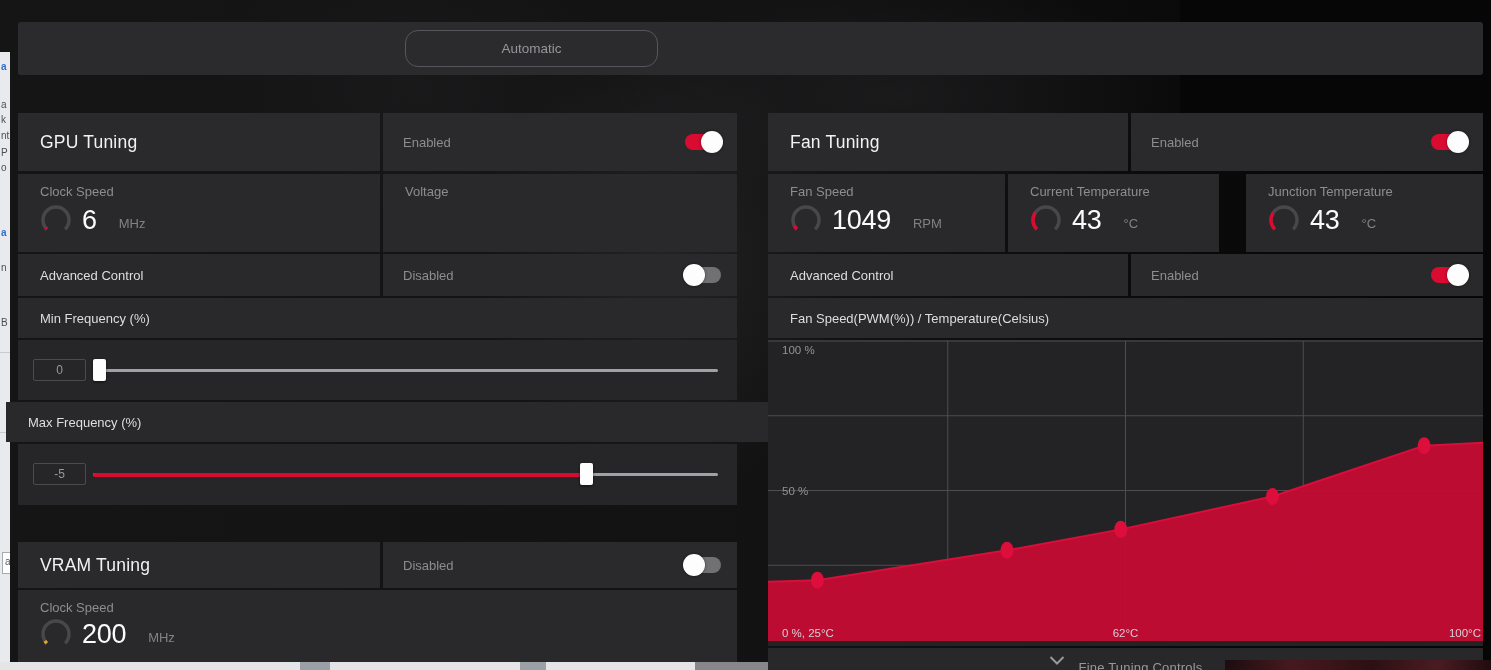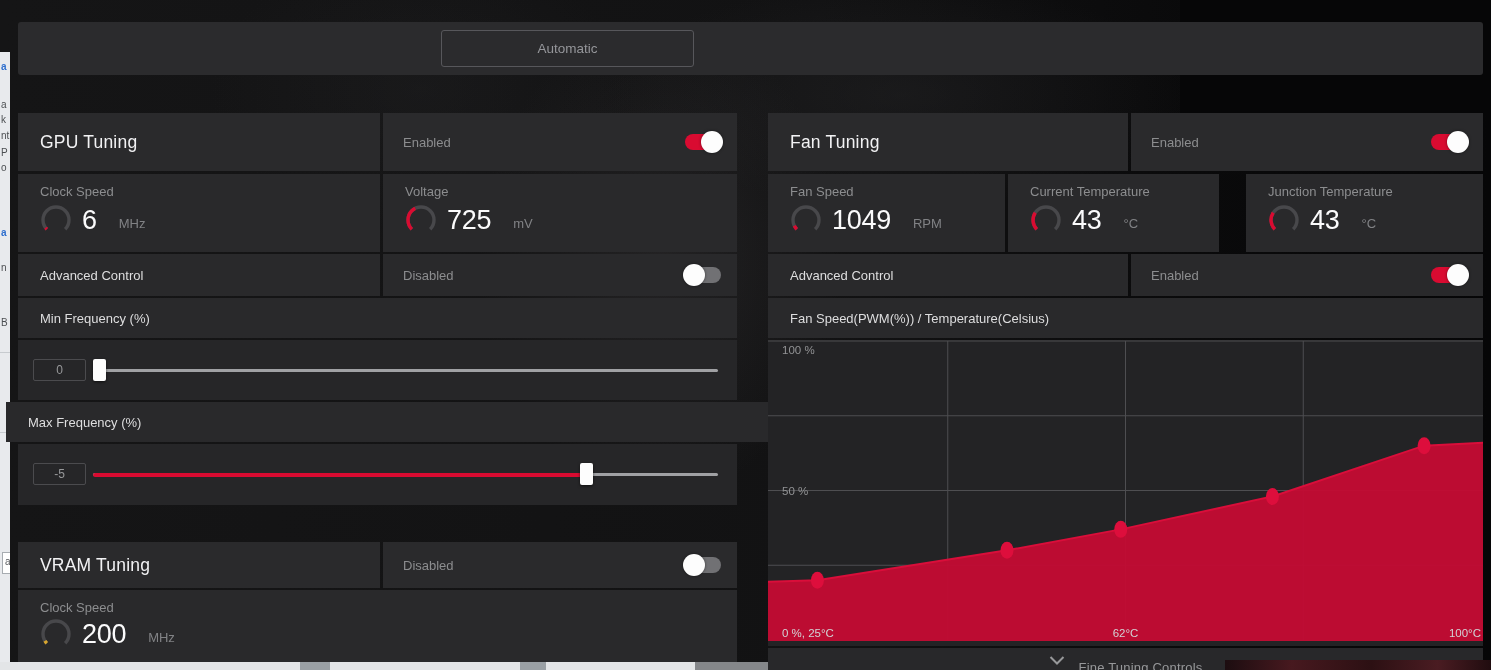--- a/index.html
+++ b/index.html
@@ -26,21 +26,21 @@
   .edge-strip .minibox{position:absolute;left:2px;top:500px;width:12px;height:20px;border:1px solid #a7acb1;font-size:10px;color:#55585b;padding-left:2px;line-height:18px;background:#fff;}
   .bottom-strip{position:absolute;z-index:2;}
   
   .cell{position:absolute;background:#29292b;z-index:3;box-sizing:border-box;}
   .cell.header{background:#2a2a2c;}
   .cell.darker{background:#262628;}
   .topbar{position:absolute;left:18px;top:22px;width:1465px;height:53px;background:#2b2b2d;border-radius:3px;z-index:3;}
   .topbar .left{position:absolute;left:0;top:0;width:372px;height:53px;border-right:3px solid #19191a;}
   .tb-title{position:absolute;left:22px;top:9px;font-size:15px;color:#ededf0;letter-spacing:.2px;}
   .tb-sub{position:absolute;left:22px;top:31px;font-size:12px;color:#8c8d90;}
-  .btn{position:absolute;top:8px;height:37px;border-radius:3px;font-size:13.5px;display:flex;align-items:center;justify-content:center;cursor:pointer;box-sizing:border-box;margin-left:36px;}
+  .btn{position:absolute;top:8px;height:37px;border-radius:13px;font-size:13.5px;display:flex;align-items:center;justify-content:center;cursor:pointer;box-sizing:border-box;}
   .btn.ghost{left:387px;width:253px;border:1px solid #57575b;color:#95969a;background:transparent;}
   .btn.primary{left:660px;width:247px;background:#d90b31;color:#ffffff;font-weight:500;}
   .btn.primary .check{position:absolute;right:24px;font-size:15px;font-weight:bold;color:#fff;}
   .section-title{position:absolute;left:22px;top:50%;transform:translateY(-50%);font-size:17.5px;color:#f2f2f4;letter-spacing:.2px;}
   .status{position:absolute;left:20px;top:50%;transform:translateY(-50%);font-size:13px;color:#8c8d8f;}
   
   .toggle{position:absolute;right:16px;top:50%;transform:translateY(-50%);width:36px;height:16px;border-radius:8px;display:inline-block;cursor:pointer;}
   .toggle .knob{position:absolute;top:-3px;width:22px;height:22px;border-radius:50%;background:#fdfdfd;box-shadow:0 0 3px rgba(0,0,0,.5);}
   .toggle.on{background:#d90b31;} .toggle.on .knob{right:-2px;}
   .toggle.off{background:#717174;} .toggle.off .knob{left:-2px;}
@@ -114,28 +114,20 @@
     <span class="gauge"><svg width="36" height="36" viewBox="0 0 36 36">
           <path d="M 8.81 27.19 A 13 13 0 1 1 27.19 27.19" fill="none" stroke="#48484b" stroke-width="3.4"></path>
           <path d="M 8.81 27.19 A 13 13 0 1 1 27.19 27.19" fill="none" stroke="#d90b31" stroke-width="3.4" stroke-dasharray="1.84 999"></path>
         </svg></span>
     <span class="metric-value">6</span>
     <span class="metric-unit">MHz</span>
   </div>
 </div>
 <div class="cell" style="left:383px;top:174px;width:354px;height:78px">
   <div class="metric-label">Voltage</div>
-  <div class="metric-row">
-    <span class="gauge"><svg width="36" height="36" viewBox="0 0 36 36">
-          <path d="M 8.81 27.19 A 13 13 0 1 1 27.19 27.19" fill="none" stroke="#48484b" stroke-width="3.4"></path>
-          <path d="M 8.81 27.19 A 13 13 0 1 1 27.19 27.19" fill="none" stroke="#d90b31" stroke-width="3.4" stroke-dasharray="24.50 999"></path>
-        </svg></span>
-    <span class="metric-value">725</span>
-    <span class="metric-unit">mV</span>
-  </div>
 </div>
 
 <div class="cell" style="left:18px;top:254px;width:362px;height:42px">
   <div class="row-label">Advanced Control</div>
 </div>
 <div class="cell" style="left:383px;top:254px;width:354px;height:42px">
   <span class="status">Disabled</span>
   <span class="toggle off">
       <span class="knob"></span>
     </span>

